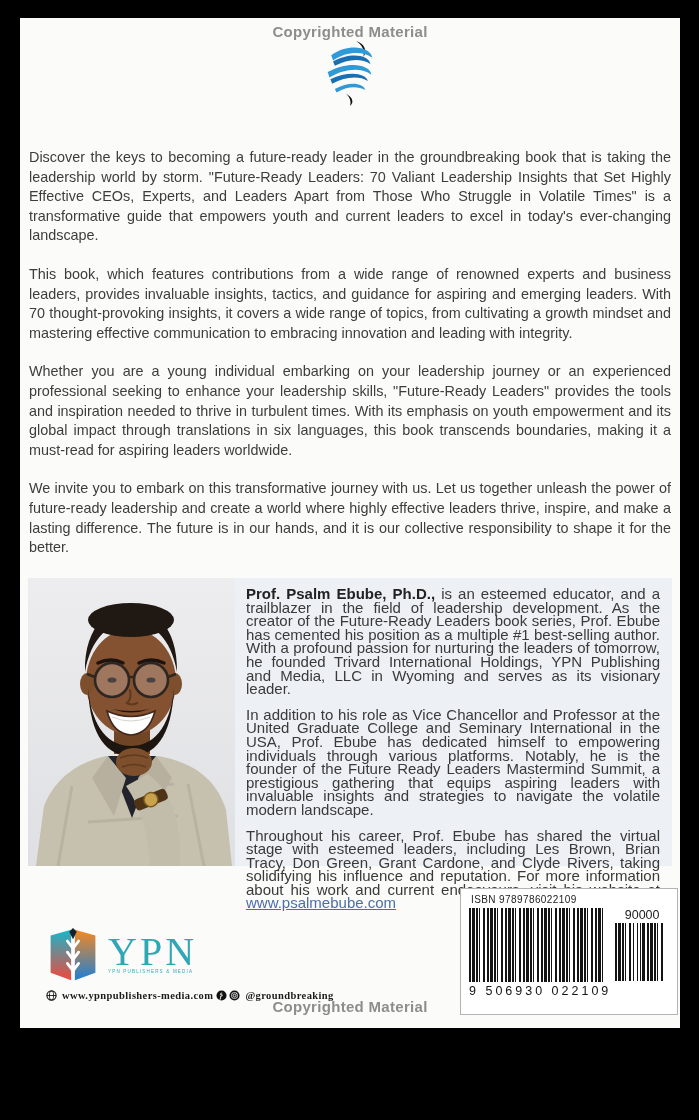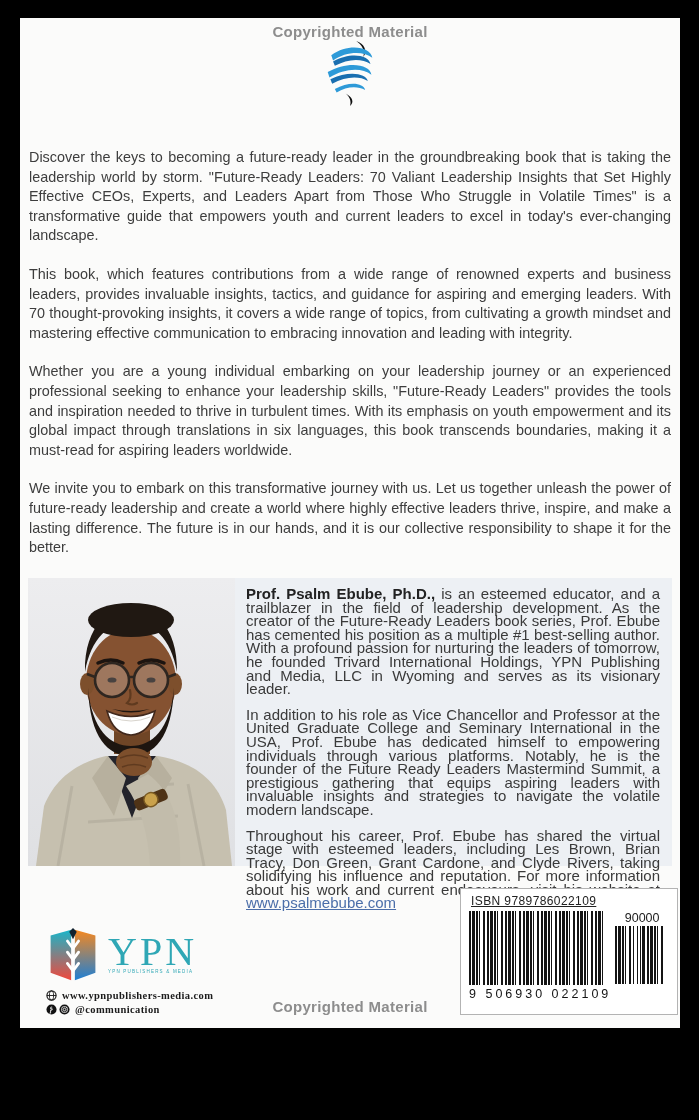--- a/index.html
+++ b/index.html
@@ -15,25 +15,25 @@
   .bio-section{position:absolute;top:560px;left:8px;right:8px;height:288px;background:#edf0f4;display:flex;}
   .author-photo{flex:0 0 207px;height:288px;}
   .bio-text{flex:1;padding:9px 12px 0 11px;}
   .bio-text p{margin:0 0 12px;font-size:15px;line-height:13.6px;color:#3a3a3a;text-align:justify;}
   .bio-text .name{font-weight:700;color:#222;}
   .website-link{color:#4b6ea9;text-decoration:underline;cursor:pointer;}
   .ypn-block{position:absolute;left:25px;top:908px;display:flex;align-items:center;gap:7px;}
   .ypn-texts{display:flex;flex-direction:column;}
   .ypn-name{font-family:"Liberation Serif",serif;font-size:40px;line-height:30px;color:#2fa7b5;letter-spacing:3px;}
   .ypn-tagline{font-size:4.5px;letter-spacing:1.2px;color:#2fa7b5;margin-top:2px;}
-  .pub-lines{position:absolute;left:26px;top:972px;display:flex;flex-direction:column;gap:3px;}
+  .pub-lines{position:absolute;left:26px;top:972px;display:flex;flex-direction:row;gap:3px;}
   .pub-line{display:flex;align-items:center;gap:5px;font-family:"Liberation Serif",serif;font-weight:700;font-size:10.5px;color:#1b1b1b;letter-spacing:0.4px;}
   .icon-dot{width:11px;height:11px;flex:0 0 auto;}
   .barcode-box{position:absolute;right:2px;top:870px;width:218px;height:127px;background:#fff;border:1px solid #b3b3b3;box-sizing:border-box;padding:4px 8px 0 8px;}
-  .isbn-label{font-size:12px;color:#222;letter-spacing:0.4px;margin:1px 0 3px 2px;text-decoration:underline;}
+  .isbn-label{font-size:10px;color:#222;letter-spacing:0.4px;margin:1px 0 3px 2px;}
   .bars-row{display:flex;align-items:flex-start;}
   .main-bars{display:flex;height:74px;width:140px;overflow:hidden;}
   .addon{margin-left:12px;width:56px;display:flex;flex-direction:column;}
   .price-code{font-size:12.5px;color:#222;text-align:center;margin-bottom:1px;}
   .addon-bars{display:flex;height:58px;overflow:hidden;}
   .digits{font-size:12.5px;color:#141414;letter-spacing:3px;margin:2px 0 0 0;}
 </style>
 </head>
 <body>
 
@@ -155,21 +155,21 @@
       <svg class="icon-dot" viewBox="0 0 12 12" aria-hidden="true">
         <circle cx="6" cy="6" r="5.5" fill="#111"></circle>
         <path d="M6.8,3.4 L5.6,3.4 C5.2,3.4 5,3.7 5,4.2 L5,5.2 L6.8,5.2 L6.6,6.6 L5,6.6 L5,10 L3.8,10" stroke="#fff" stroke-width="0.9" fill="none"></path>
       </svg>
       <svg class="icon-dot" style="margin-left:-3px;" viewBox="0 0 12 12" aria-hidden="true">
         <circle cx="6" cy="6" r="5.5" fill="#111"></circle>
         <rect x="3" y="3" width="6" height="6" rx="1.8" fill="none" stroke="#fff" stroke-width="0.9"></rect>
         <circle cx="6" cy="6" r="1.4" fill="none" stroke="#fff" stroke-width="0.9"></circle>
         <circle cx="8.1" cy="3.9" r="0.5" fill="#fff"></circle>
       </svg>
-      <span>@communication</span>
+      <span>@groundbreaking</span>
     </div>
   </div>
 
   <div class="barcode-box">
     <div class="isbn-label">ISBN 9789786022109</div>
     <div class="bars-row">
       <div class="main-bars">
           <div style="flex: 0 0 auto; height: 100%; width: 2px; background: rgb(20, 20, 20);"></div>
           <div style="flex: 0 0 auto; height: 100%; width: 1px; background: rgb(255, 255, 255);"></div>
           <div style="flex: 0 0 auto; height: 100%; width: 3px; background: rgb(20, 20, 20);"></div>

